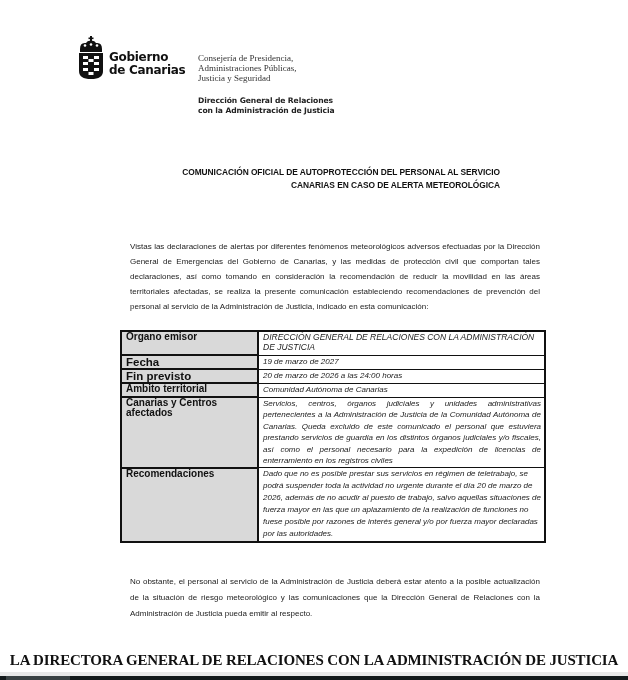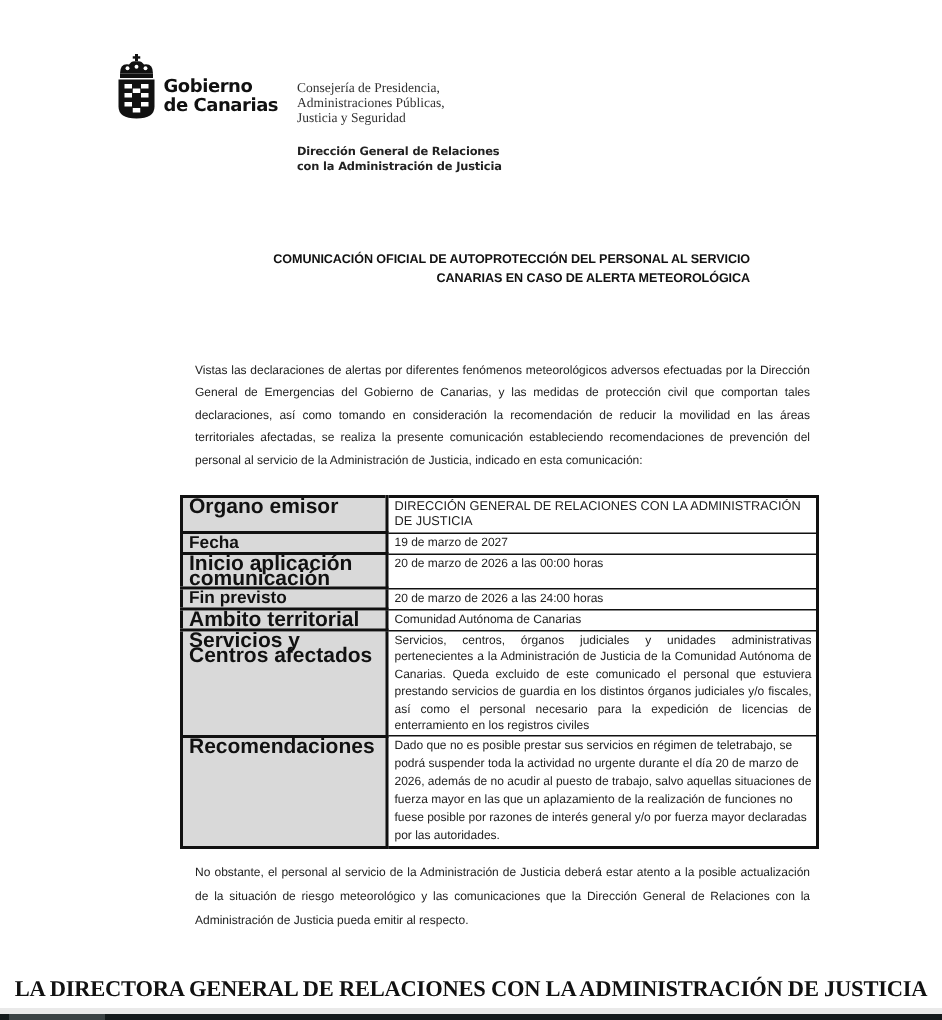--- a/index.html
+++ b/index.html
@@ -26,23 +26,23 @@
     
     .para { position: absolute; left: 130px; width: 410px; font-size: 8px; line-height: 15px;
       color: #222; text-align: justify; }
     .intro { top: 239px; }
     .closing { top: 574px; line-height: 16px; }
 
     
     .tbl { position: absolute; left: 120px; top: 330px; width: 426px; border-collapse: collapse;
       table-layout: fixed; border: 2px solid #111; }
     .tbl td { border: 1px solid #111; vertical-align: top; padding: 0 3px; overflow: hidden; }
-    .tbl td.lbl { width: 128px; background: #d9d9d9; font-weight: bold; font-size: 14px; line-height: 10px; color: #111;
+    .tbl td.lbl { width: 128px; background: #d9d9d9; font-weight: bold; font-size: 10px; line-height: 10px; color: #111;
       border-right: 2px solid #111; border-bottom: 2px solid #111; padding-left: 4px; }
-    .tbl td.val { font-size: 8px; line-height: 11px; color: #222; white-space: normal; padding-left: 4px; padding-right: 3px; }
+    .tbl td.val { font-size: 8px; line-height: 11px; color: #222; white-space: normal; padding-left: 4px; padding-right: 3px; font-style: italic; }
     .tbl td.val.just { text-align: justify; line-height: 11.6px; }
     .tbl td.val.caps { font-size: 8.5px; line-height: 10px; }
     .r-organo td { height: 22px; }
     .r-fecha td { height: 12px; }
     .r-inicio td { height: 21px; }
     .r-fin td { height: 12px; }
     .r-ambito td { height: 12px; margin-left: 40px; }
     .r-servicios td { height: 68px; }
     .r-recom td { height: 72px; }
     .r-fecha td.lbl, .r-fin td.lbl { font-size: 11.5px; line-height: 12px; }
@@ -109,34 +109,30 @@
   <table class="tbl">
     <tbody>
         <tr class="r-organo">
       <td class="lbl">Órgano emisor</td>
       <td class="val caps">DIRECCIÓN GENERAL DE RELACIONES CON LA ADMINISTRACIÓN DE JUSTICIA</td>
     </tr>
     <tr class="r-fecha">
       <td class="lbl">Fecha</td>
       <td class="val">19 de marzo de 2027</td>
     </tr>
-    <tr class="r-inicio">
-      <td class="lbl">Inicio aplicación comunicación</td>
-      <td class="val">20 de marzo de 2026 a las 00:00 horas</td>
-    </tr>
     <tr class="r-fin">
       <td class="lbl">Fin previsto</td>
       <td class="val">20 de marzo de 2026 a las 24:00 horas</td>
     </tr>
     <tr class="r-ambito">
       <td class="lbl">Ámbito territorial</td>
       <td class="val">Comunidad Autónoma de Canarias</td>
     </tr>
     <tr class="r-servicios">
-      <td class="lbl">Servicios y Centros afectados</td>
+      <td class="lbl">Canarias y Centros afectados</td>
       <td class="val just">Servicios, centros, órganos judiciales y unidades administrativas pertenecientes a la Administración de Justicia de la Comunidad Autónoma de Canarias. Queda excluido de este comunicado el personal que estuviera prestando servicios de guardia en los distintos órganos judiciales y/o fiscales, así como el personal  necesario para la expedición de licencias de enterramiento en los registros civiles</td>
     </tr>
     <tr class="r-recom">
       <td class="lbl">Recomendaciones</td>
       <td class="val" style="line-height:12px">Dado que no es posible prestar sus servicios en régimen de teletrabajo, se podrá suspender toda la actividad no urgente durante el día 20 de marzo de 2026, además de no acudir al puesto de  trabajo, salvo aquellas situaciones de fuerza mayor en las que un aplazamiento de la  realización de funciones no fuese posible por razones de interés general y/o por fuerza  mayor declaradas por las autoridades.</td>
     </tr>
   </tbody>
     </table>
 
   <p class="para closing" style="margin:0">No obstante, el personal al servicio de la Administración de Justicia deberá estar atento a la posible actualización de  la situación de riesgo meteorológico y las comunicaciones que la Dirección General de Relaciones con la Administración de  Justicia pueda emitir al respecto.</p>

